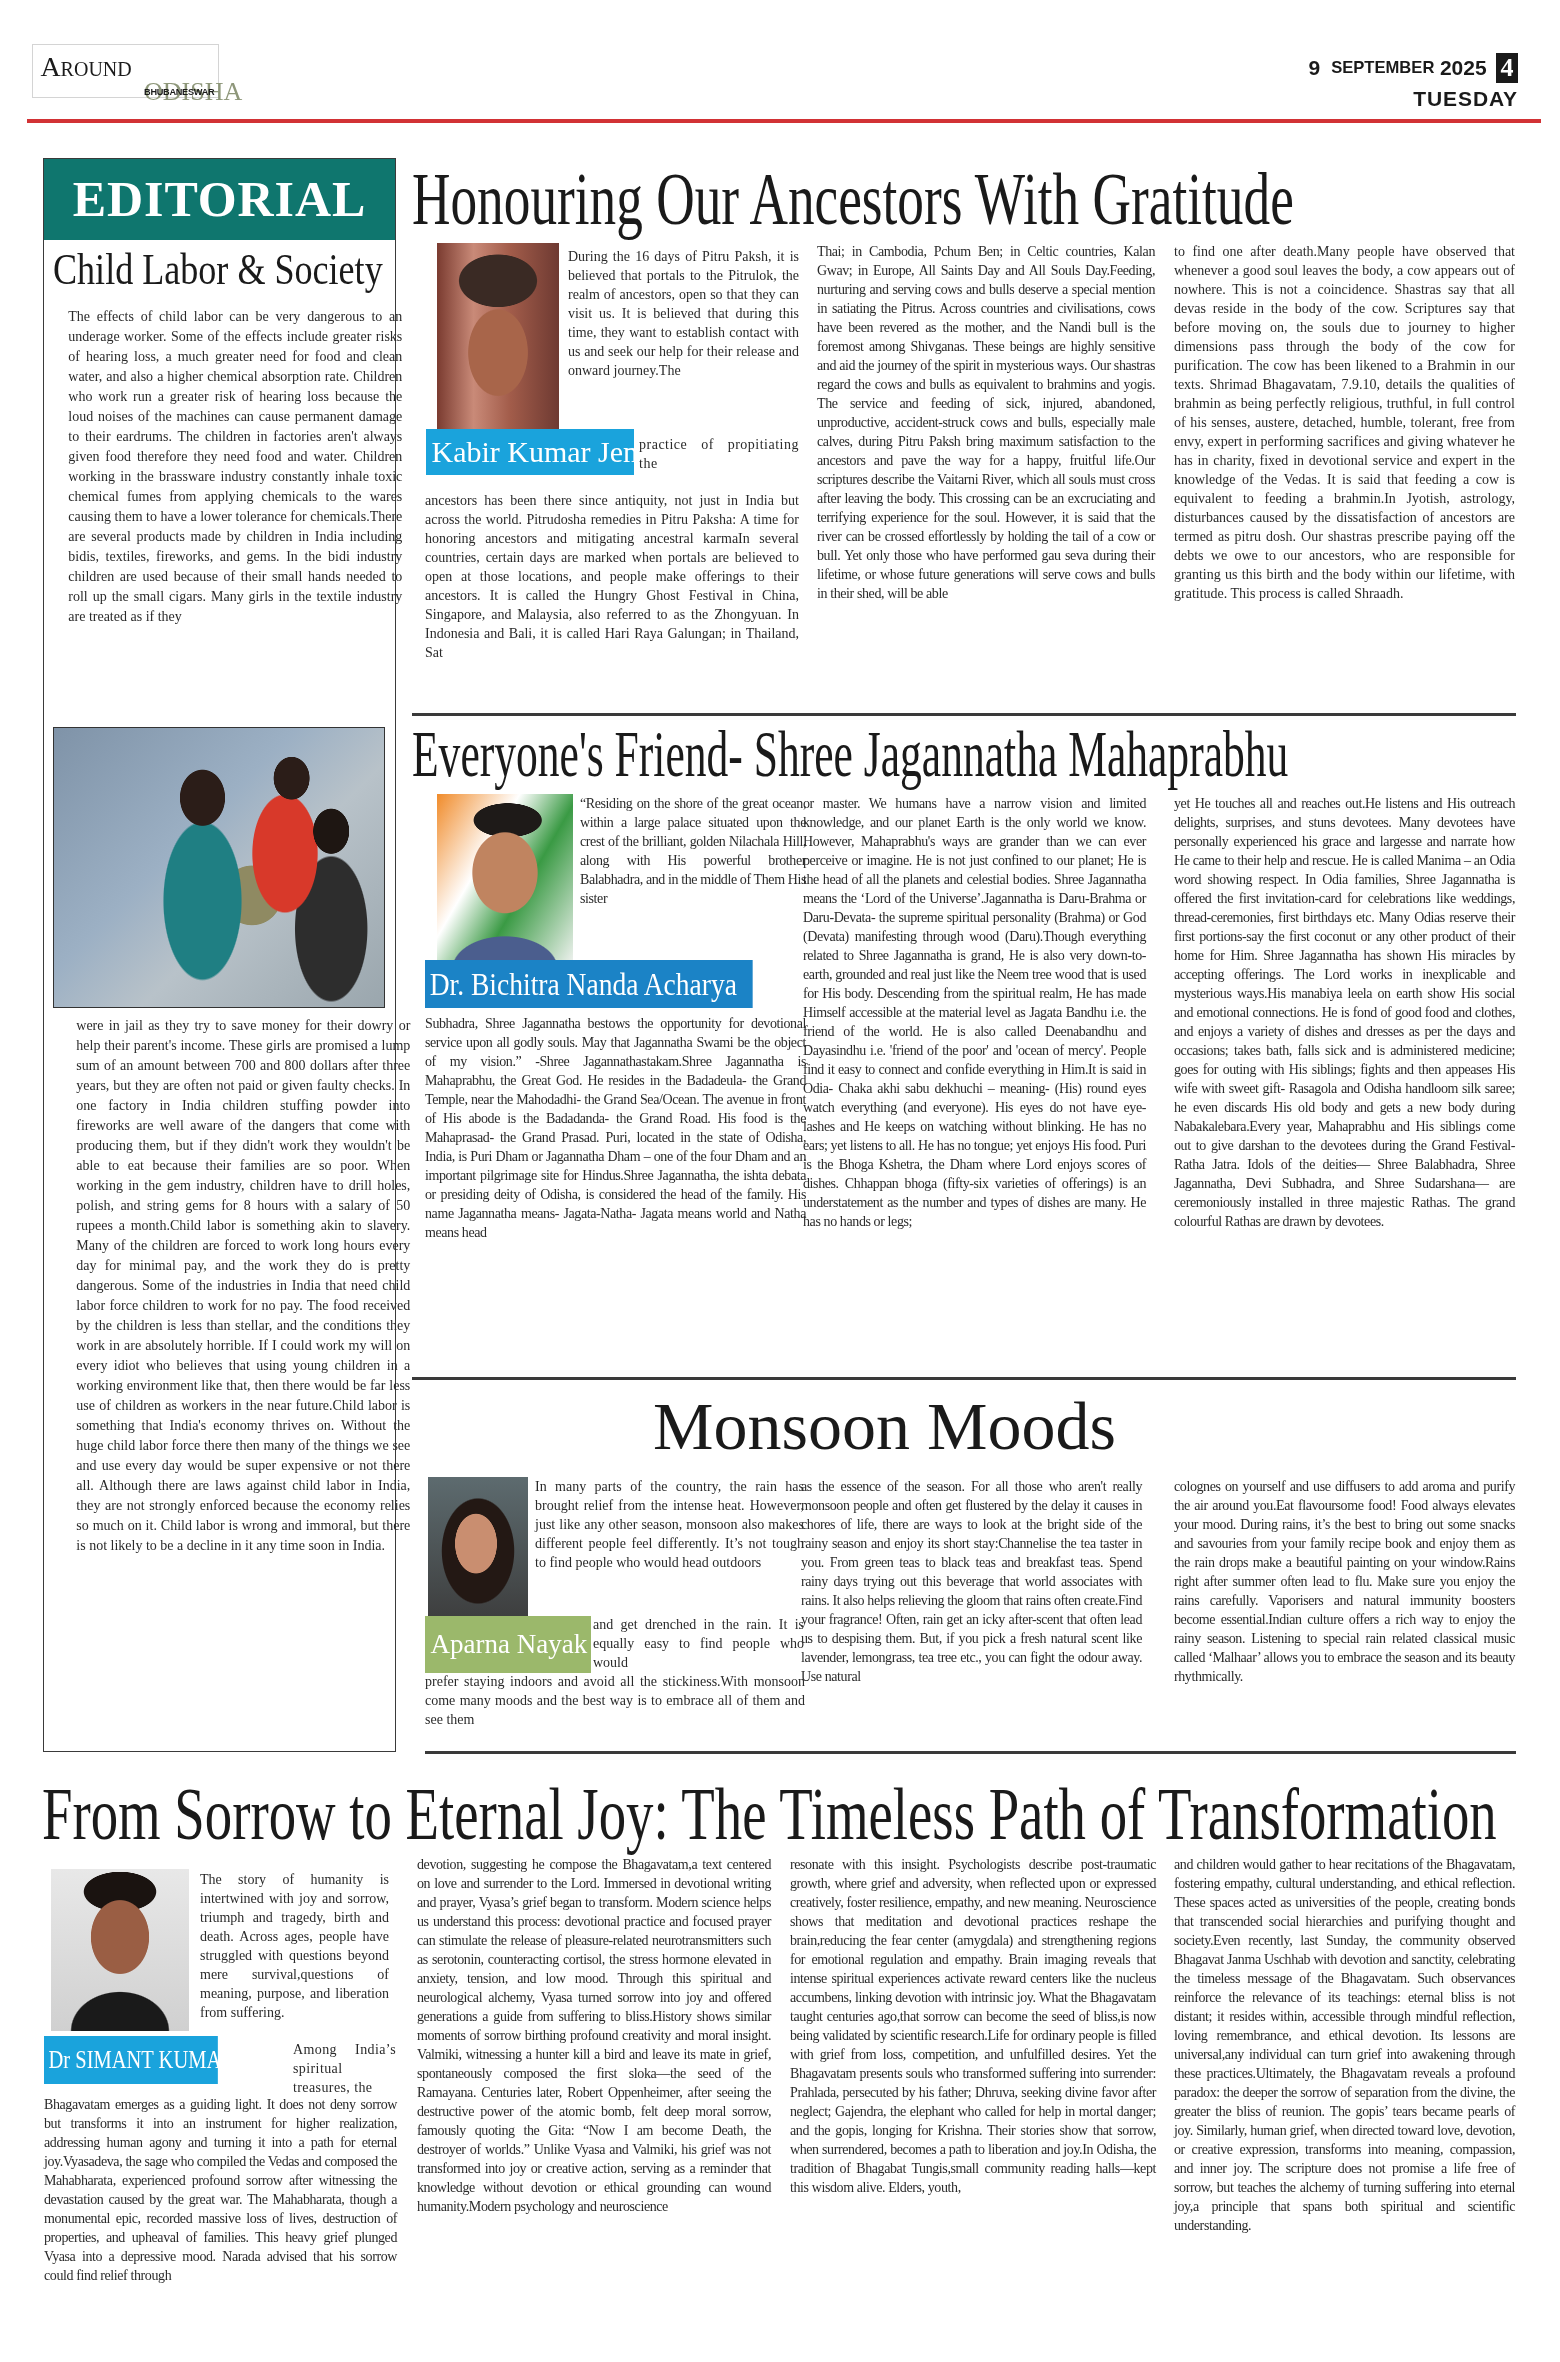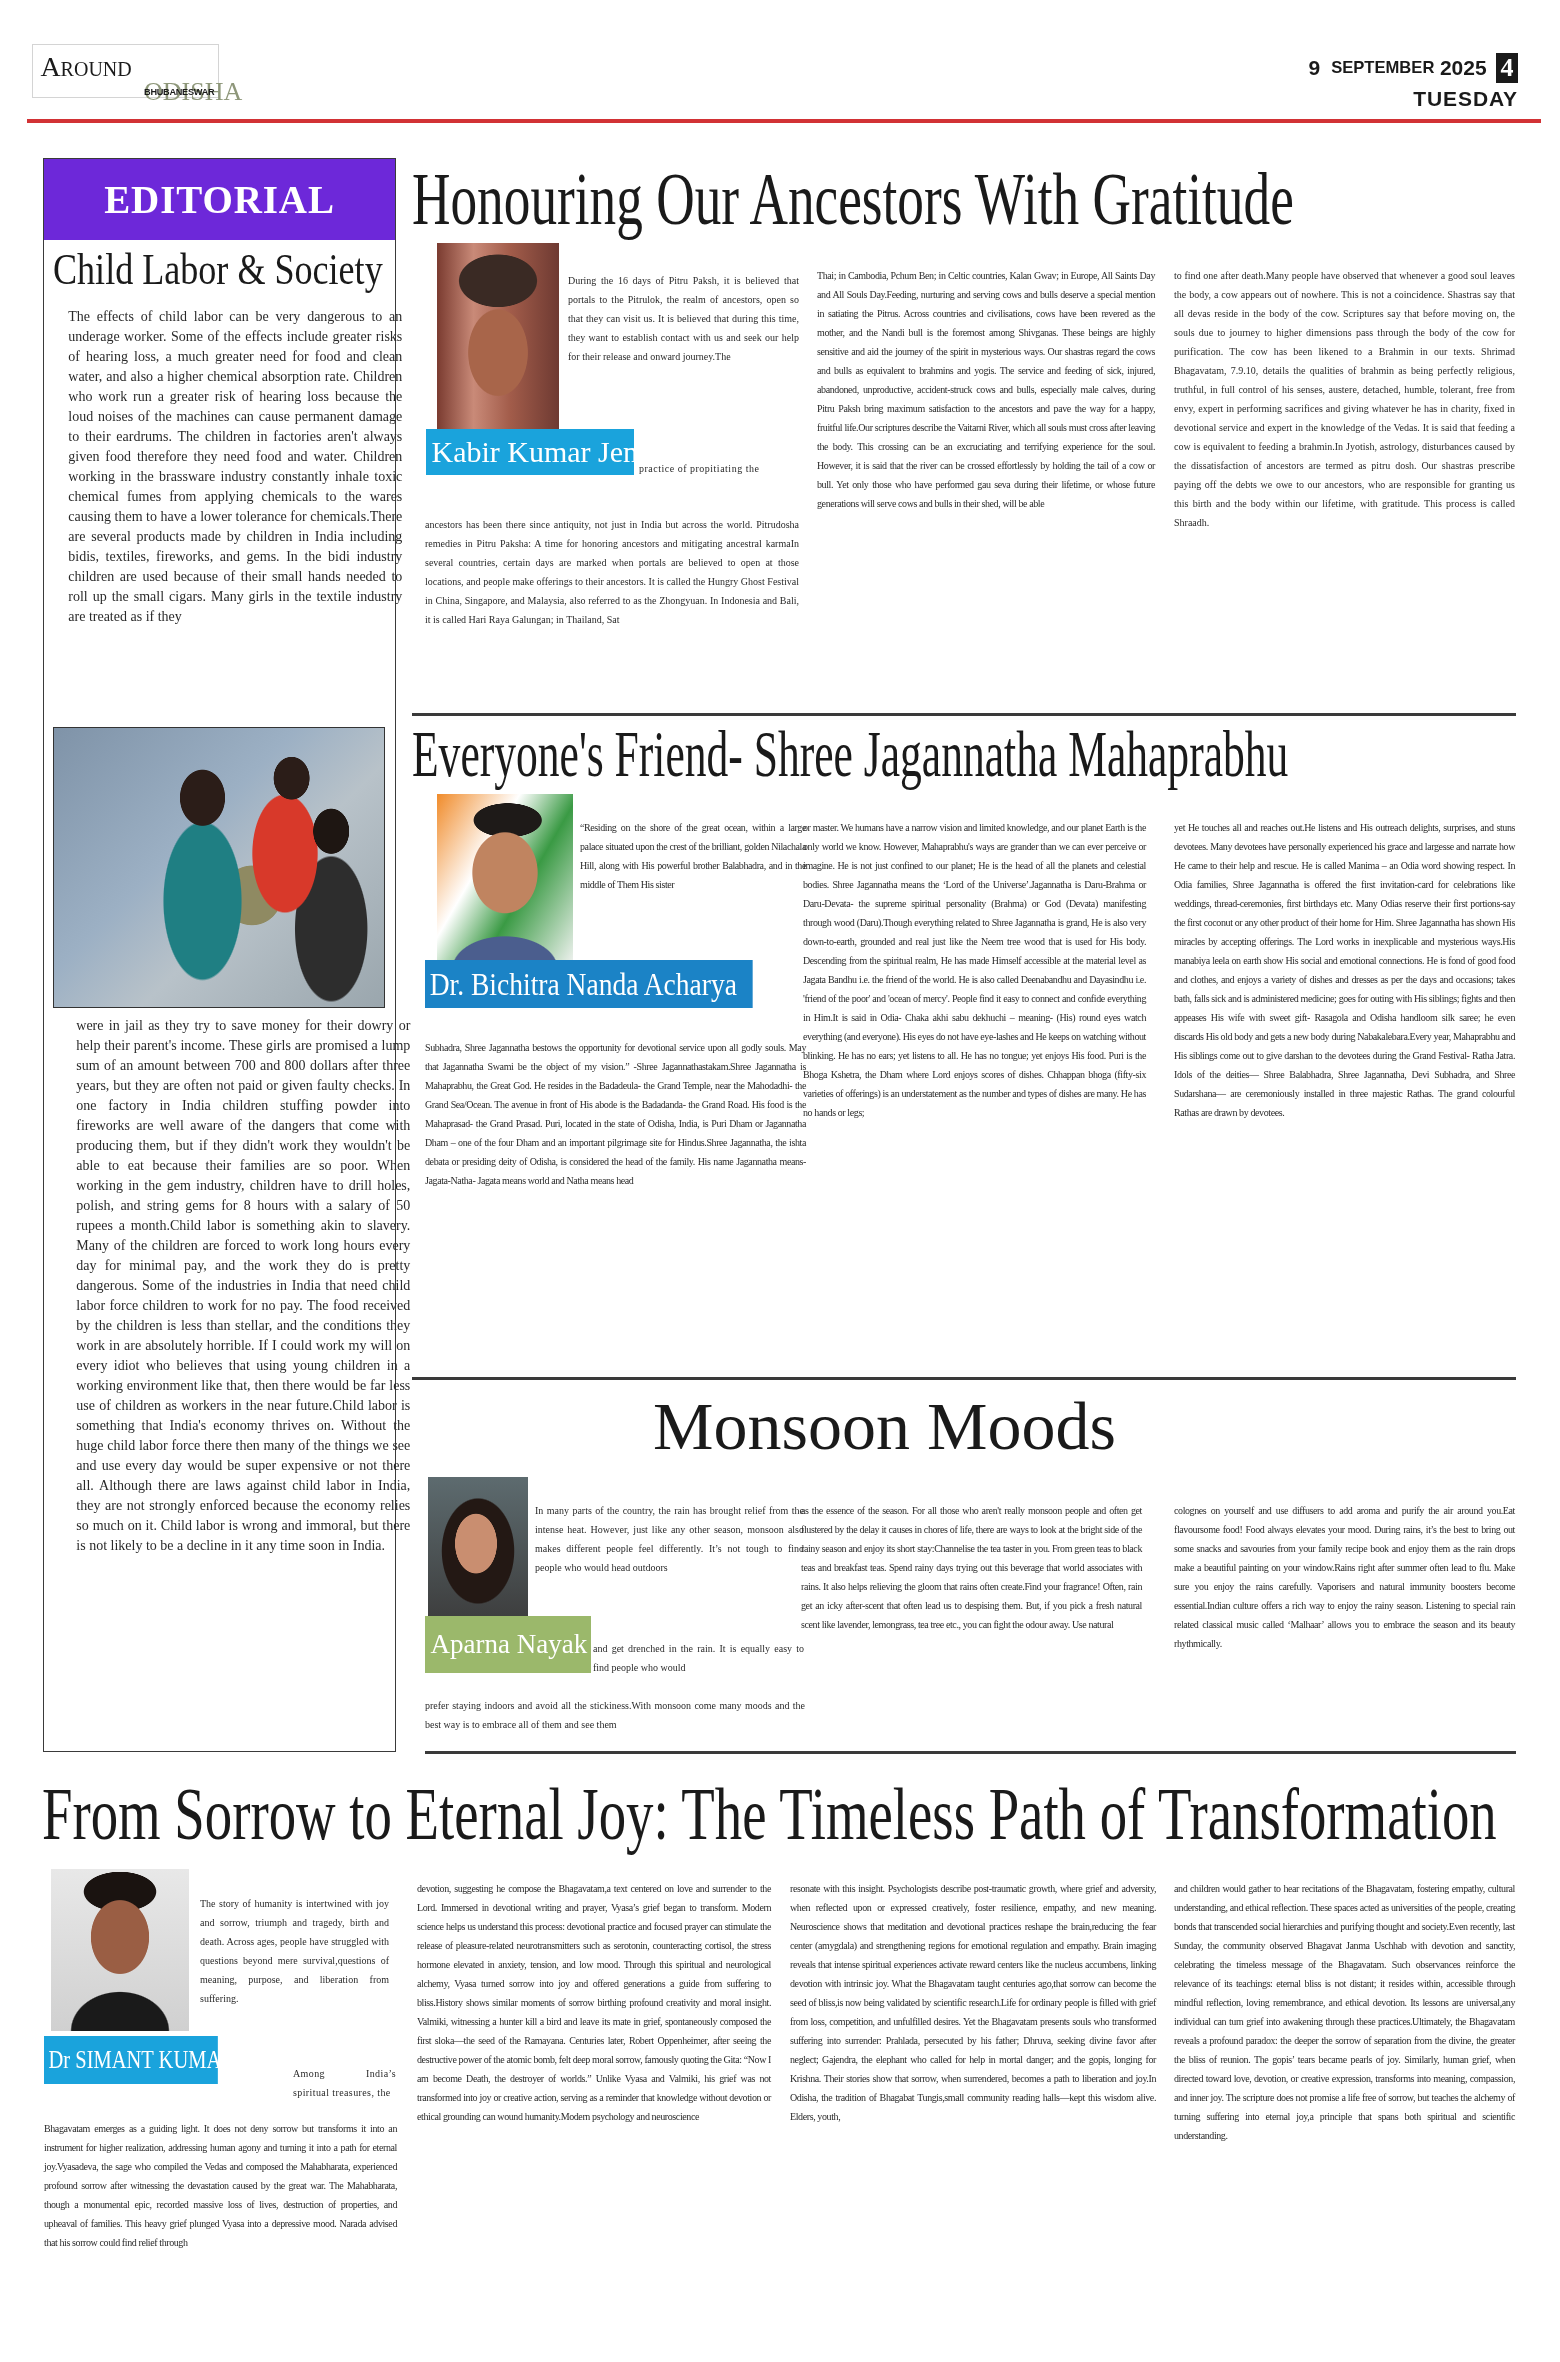--- a/index.html
+++ b/index.html
@@ -13,21 +13,21 @@
   .red-rule { left:27px; top:119px; width:1514px; height:3.7px; background:#d23235; }
   .date-line { right:43px; top:53px; font-family:"Liberation Sans", sans-serif; font-weight:bold; color:#1a1a1a; display:flex; align-items:center; gap:5.5px; }
   .date-day { font-size:21px; }
   .date-month { font-size:16.6px; margin-left:5.5px; }
   .date-year { font-size:21px; }
   .page-num { background:#1a1a1a; color:#fff; font-family:"Liberation Serif", serif; font-size:26px; padding:0 4.6px; line-height:29.5px; margin-left:3.7px; }
   .weekday { right:43px; top:87px; font-family:"Liberation Sans", sans-serif; font-weight:bold; font-size:21px; color:#1a1a1a; letter-spacing:0.9px; }
 
   
   .editorial { left:43px; top:158px; width:353px; height:1594px; border:1.8px solid #3a3a3a; box-sizing:border-box; }
-  .ed-header { position:absolute; left:0; top:0; right:0; height:81px; background:#6d28d9; color:#fff; font-family:"Liberation Serif", serif; font-weight:bold; font-size:39px; text-align:center; line-height:81px; letter-spacing:0.9px; }
+  .ed-header { position:absolute; left:0; top:0; right:0; height:81px; background:#0f766e; color:#fff; font-family:"Liberation Serif", serif; font-weight:bold; font-size:50px; text-align:center; line-height:81px; letter-spacing:0.9px; }
   .ed-title { position:absolute; left:9.2px; top:85px; right:5.5px; font-family:"Liberation Serif", serif; font-size:44px; color:#1a1a1a; transform:scaleX(0.82); transform-origin:left; white-space:nowrap; }
   .ed-body-1 { position:absolute; left:8.3px; top:148px; width:334px; font-size:14px; line-height:20px; text-align:justify; color:#2a2a2a;margin-left:16px; }
   .ed-photo { position:absolute; left:9.2px; top:568px; width:330px; height:279px; border:0.9px solid #333; overflow:hidden;
     background:
       radial-gradient(ellipse 37px 46px at 45% 25%, #2b1d18 60%, transparent 62%),
       radial-gradient(ellipse 29.5px 35px at 72% 18%, #2b1d18 60%, transparent 62%),
       radial-gradient(ellipse 29.5px 37px at 84% 37%, #1e1612 60%, transparent 62%),
       radial-gradient(ellipse 55px 111px at 45% 62%, #1f7f83 70%, transparent 72%),
       radial-gradient(ellipse 46px 83px at 70% 45%, #d8392a 70%, transparent 72%),
       radial-gradient(ellipse 51px 102px at 84% 72%, #2d2d2d 70%, transparent 72%),
@@ -36,21 +36,21 @@
   .ed-body-2 { position:absolute; left:8.3px; top:857px; width:334px; font-size:14px; line-height:20px; text-align:justify; color:#2a2a2a;margin-left:24px; }
 
   
   .headline { font-family:"Liberation Serif", serif; color:#1a1a1a; white-space:nowrap; transform-origin:left top; }
   .hl-1 { left:412px; top:157px; font-size:74px; transform:scaleX(0.72); }
   .hl-2 { left:412px; top:716px; font-size:66px; transform:scaleX(0.66); }
   .hl-3 { left:653px; top:1387px; font-size:68px; }
   .hl-4 { left:42px; top:1772px; font-size:74px; transform:scaleX(0.74); }
 
   .rule { height:2.8px; background:#3a3a3a; }
-  .col { position:absolute; font-size:10px; line-height:19px; text-align:justify; color:#2a2a2a;margin-top:24px; }
+  .col { position:absolute; font-size:14px; line-height:19px; text-align:justify; color:#2a2a2a; }
   .col.tight { letter-spacing:-0.4px; }
 
   .photo { position:absolute; overflow:hidden; }
   .name-tag { position:absolute; color:#fff; font-family:"Liberation Serif", serif; white-space:nowrap; padding-left:5.5px; box-sizing:border-box; }
 
   
   .ph-kabir { left:437px; top:243px; width:122px; height:189px;
     background:
       radial-gradient(ellipse 42px 61px at 50% 58%, #a8654a 70%, transparent 72%),
       radial-gradient(ellipse 55px 37px at 50% 20%, #3a2a24 70%, transparent 72%),

